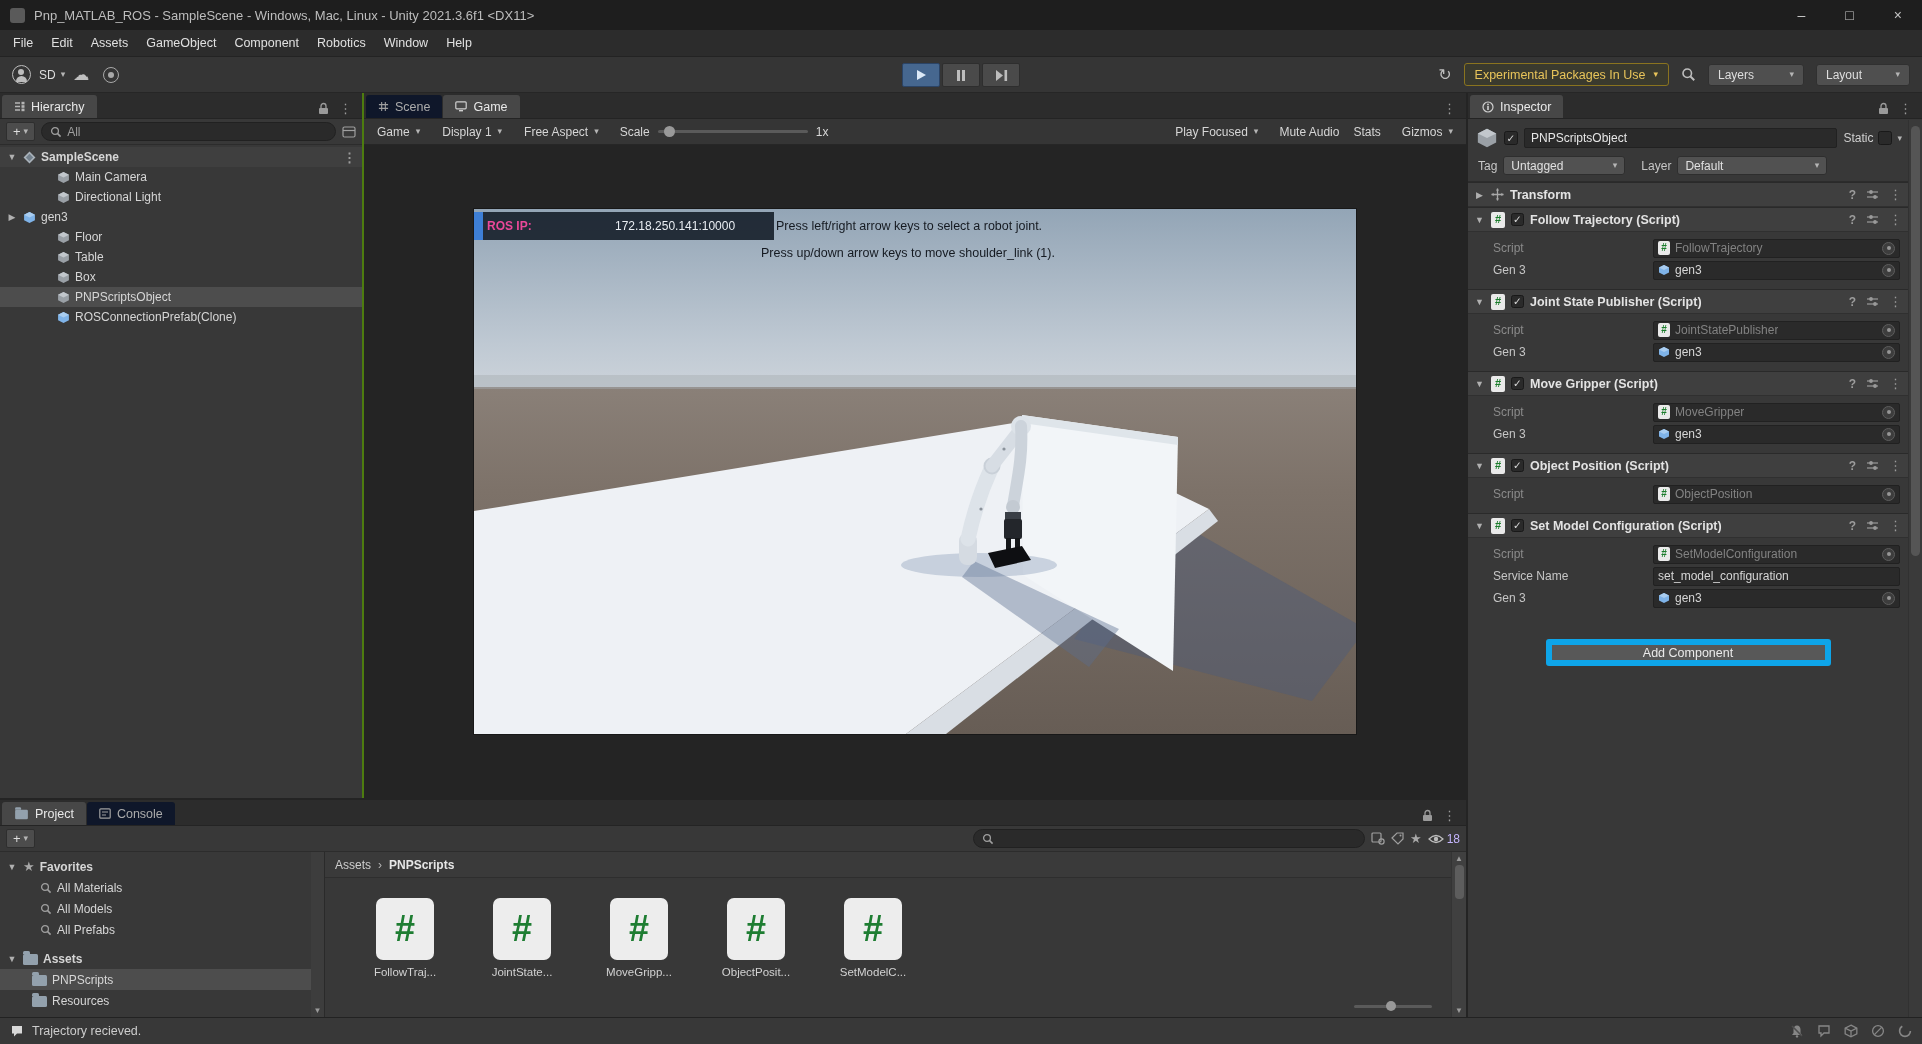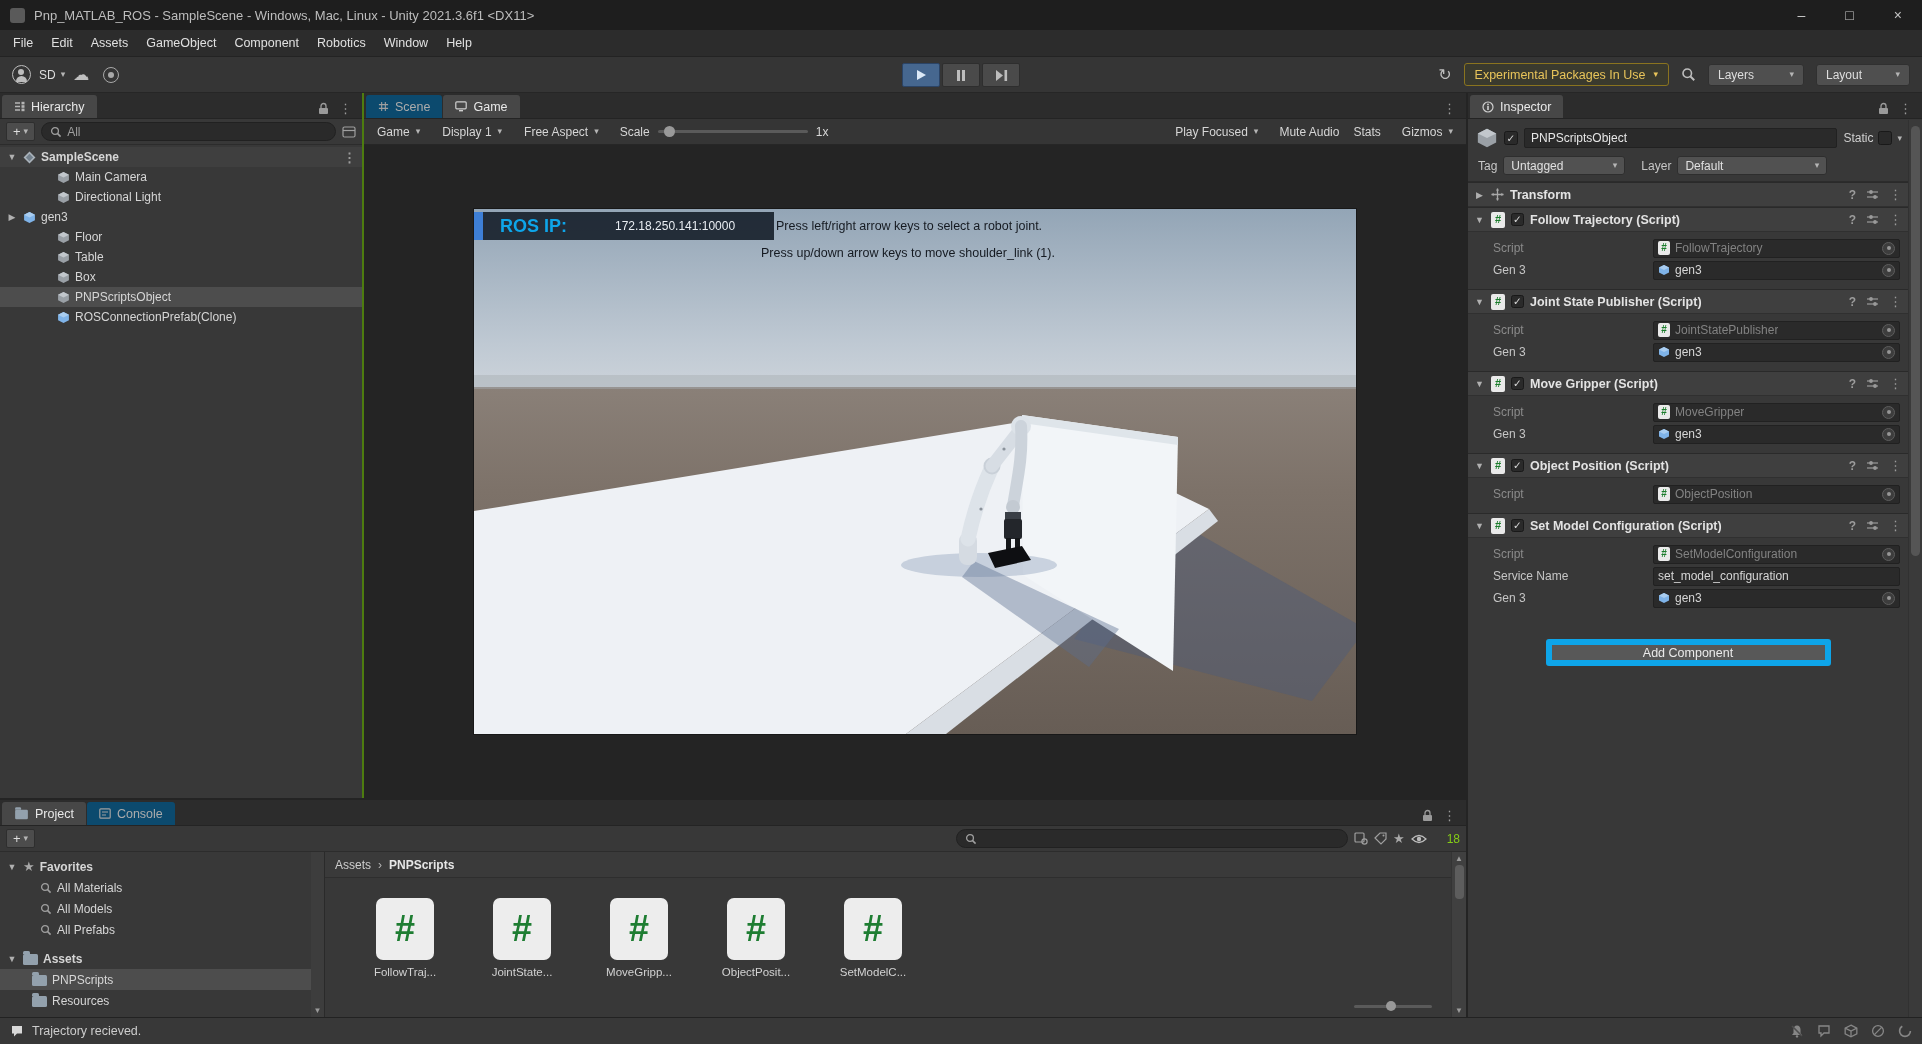--- a/index.html
+++ b/index.html
@@ -39,21 +39,21 @@
   .workspace{position:absolute;top:93px;left:0;right:0;bottom:27px;display:flex}
   .left-col{flex:1;display:flex;flex-direction:column;min-width:0}
   .top-row{flex:1;display:flex;min-height:0}
   .panel{display:flex;flex-direction:column;background:#383838}
   .hierarchy{width:364px;border-right:2px solid #4d7c0f}
   .gamepanel{flex:1;min-width:0}
   .inspector{width:456px;border-left:2px solid #242424;position:relative}
   .project{height:219px;border-top:2px solid #242424}
 
   .tabstrip{display:flex;align-items:flex-end;height:26px;background:#2c2c2c;border-bottom:1px solid #242424;padding:0 2px;gap:1px}
-  .tab{display:flex;align-items:center;gap:6px;height:23px;padding:0 12px;font-size:12.5px;color:#ababab;background:#0c4a6e;border-radius:3px 3px 0 0}
+  .tab{display:flex;align-items:center;gap:6px;height:23px;padding:0 12px;font-size:12.5px;color:#ababab;background:#0f172a;border-radius:3px 3px 0 0}
   .tab.active{background:#474747;color:#e8e8e8}
   .strip-tools{margin-left:auto;display:flex;align-items:center;gap:10px;padding:0 8px 3px 0}
   .kebab{color:#9c9c9c;font-size:13px;line-height:1}
 
   .panel-toolbar{display:flex;align-items:center;height:26px;background:#383838;border-bottom:1px solid #2c2c2c;padding:0 6px;gap:6px}
   .mini-btn{display:flex;align-items:center;gap:3px;height:19px;padding:0 6px;background:#4c4c4c;border:1px solid #2e2e2e;border-radius:2px;color:#dedede;font-size:13px;line-height:1}
   .searchbox{flex:1;display:flex;align-items:center;gap:5px;height:19px;background:#2a2a2a;border:1px solid #212121;border-radius:10px;padding:0 8px;color:#9f9f9f}
   .sq-icon{display:flex;align-items:center;justify-content:center}
 
   
@@ -71,21 +71,21 @@
   .gdd{display:flex;align-items:center;gap:6px;height:20px;padding:0 7px;color:#d6d6d6}
   .scalewrap{display:flex;align-items:center;gap:8px;margin-left:6px}
   .slider-track{position:relative;width:150px;height:3px;background:#5a5a5a;border-radius:2px}
   .slider-knob{position:absolute;top:-4.5px;width:11px;height:11px;border-radius:50%;background:#999}
   .g-right{margin-left:auto;display:flex;align-items:center;gap:14px}
   .gamearea{flex:1;background:#242424;display:flex;align-items:center;justify-content:center;min-height:0}
   .render{position:relative;width:882px;height:525px;box-shadow:0 0 0 1px #181818;overflow:hidden}
   .render svg.scene3d{position:absolute;inset:0;width:100%;height:100%}
   .rosbar{position:absolute;left:0;top:3px;width:300px;height:28px;background:rgba(14,22,33,.85);display:flex;align-items:center}
   .ros-accent{width:9px;height:100%;background:#3e7fd6;flex:none}
-  .ros-label{margin-left:17px;font-weight:bold;color:#0ea5e9;font-size:18px}
+  .ros-label{margin-left:4px;font-weight:bold;color:#ec4899;font-size:12px}
   .ros-value{position:absolute;left:141px;color:#e9edf2;font-size:12px}
   .hint1{position:absolute;left:302px;top:10px;color:#151a21;font-size:12.5px;white-space:nowrap}
   .hint2{position:absolute;left:287px;top:37px;color:#151a21;font-size:12.5px;white-space:nowrap}
 
   
   .insp-scroll{flex:1;padding-right:14px;overflow:hidden}
   .insp-head{padding:8px 6px 6px 8px;border-bottom:1px solid #2c2c2c}
   .ih-row1{display:flex;align-items:center;gap:6px}
   .namefield{flex:1;display:flex;align-items:center;height:20px;background:#2a2a2a;border:1px solid #212121;border-radius:2px;padding:0 6px;color:#e6e6e6}
   .static-wrap{display:flex;align-items:center;gap:5px;color:#d0d0d0}
@@ -126,21 +126,21 @@
   .filegrid{flex:1;display:flex;gap:33px;padding:20px 0 0 38px;position:relative}
   .filecell{width:84px;display:flex;flex-direction:column;align-items:center;gap:6px}
   .file-icon{width:58px;height:62px;background:#ededed;border-radius:7px;display:flex;align-items:center;justify-content:center;font-size:36px;font-weight:bold;color:#1e7d32;position:relative}
   .filelabel{font-size:11.5px;color:#d2d2d2;max-width:84px;white-space:nowrap;overflow:hidden;text-align:center}
   .vscroll{position:absolute;top:0;right:0;bottom:0;width:15px;background:#404040;border-left:1px solid #343434;display:flex;flex-direction:column;align-items:center;font-size:8px;color:#9a9a9a}
   .vscroll .arr{height:13px;display:flex;align-items:center}
   .vscroll .thumb{width:9px;height:34px;background:#5d5d5d;border-radius:4px}
   .tree-sb{position:absolute;top:0;right:0;bottom:0;width:13px;background:#3d3d3d;display:flex;flex-direction:column;align-items:center;justify-content:flex-end;font-size:8px;color:#9a9a9a;padding-bottom:2px}
   .zoomslider{position:absolute;right:34px;bottom:9px;width:78px;height:3px;background:#5a5a5a;border-radius:2px}
   .zoomslider .slider-knob{left:32px;top:-4px;width:10px;height:10px}
-  .count-wrap{display:flex;align-items:center;gap:20px;color:#84cc16}
+  .count-wrap{display:flex;align-items:center;gap:3px;color:#c4b5fd}
 
   
   .folder{position:relative;width:15px;height:11px;background:#93a1ad;border-radius:1.5px;flex:none;margin-top:2px}
   .folder::before{content:"";position:absolute;top:-3px;left:0;width:7px;height:3px;background:#93a1ad;border-radius:1.5px 1.5px 0 0}
   .star-glyph{color:#a8a8a8;font-size:13px;line-height:1}
   .mag-ind{color:#9a9a9a}
 
   
   .statusbar{position:absolute;left:0;right:0;bottom:0;height:27px;background:#383838;border-top:1px solid #222;display:flex;align-items:center;padding:0 10px;gap:8px}
   .status-msg{color:#cccccc;font-size:12.5px}

